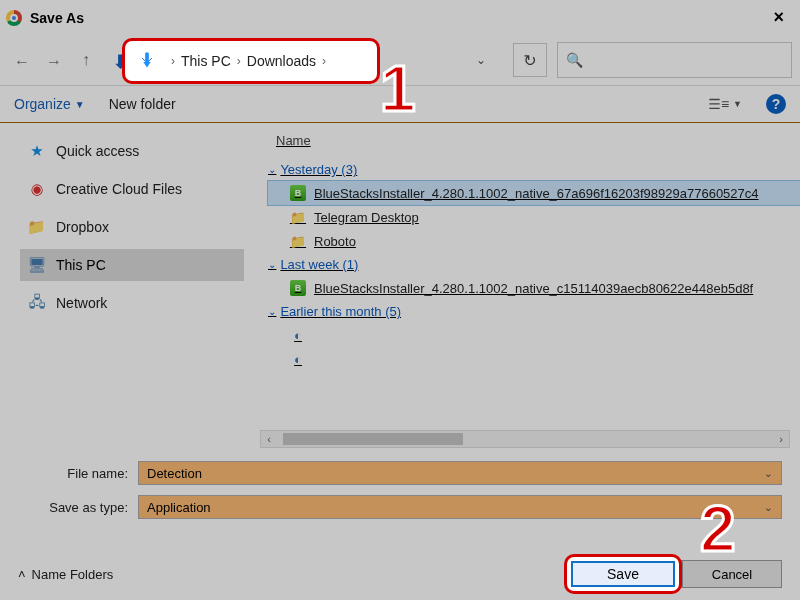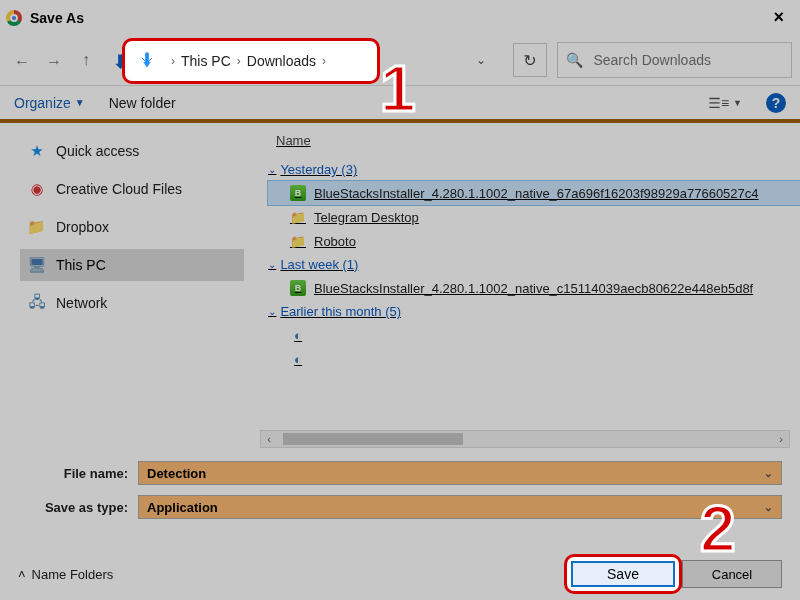--- a/index.html
+++ b/index.html
@@ -21,21 +21,21 @@
   .bc-down-arrow { width:18px; height:18px; color:#0d62c9; font-size:18px; font-weight:bold; margin-right:4px; }
   .bc-sep { color:#666; margin:0 6px; font-size:12px; }
   .bc-item { font-size:14px; color:#222; }
   .bc-dropdown { width:26px; text-align:center; color:#555; font-size:12px; margin-left:auto;}
   .refresh { width:34px; height:34px; border:1px solid #ccc; display:flex; align-items:center; justify-content:center; margin:0 6px; color:#444; font-size:16px;}
   .search-box { width:235px; height:36px; border:1px solid #ccc; display:flex; align-items:center; padding:0 8px; color:#777; }
   .search-box .search-icon { margin-right:8px; font-size:14px;}
   .search-box input { border:none; outline:none; font-size:14px; width:100%; background:transparent; color:#555;}
 
   
-  .toolbar { height:38px; display:flex; align-items:center; padding:0 14px; gap:24px; border-top:1px solid #ddd; border-bottom:4px solid #a16207;}
+  .toolbar { height:38px; display:flex; align-items:center; padding:0 14px; gap:24px; border-top:1px solid #ddd; border-bottom:1px solid #a16207;}
   .toolbar .org { color:#1a5fb4; font-size:14px; display:flex; align-items:center; gap:4px; cursor:pointer;}
   .toolbar .newf { color:#222; font-size:14px; cursor:pointer;}
   .toolbar .spacer { flex:1;}
   .toolbar .view-btn { display:flex; align-items:center; gap:4px; color:#555; font-size:14px;}
   .toolbar .help { width:20px; height:20px; border-radius:50%; background:#0b61c4; color:#fff; font-size:14px; display:flex; align-items:center; justify-content:center; font-weight:bold;}
 
   
   .main { display:flex; height:325px; }
   .sidebar { width:250px; padding:12px 6px 0 20px; }
   .sidebar-item { display:flex; align-items:center; gap:10px; height:32px; padding:0 8px; font-size:14px; color:#222; cursor:pointer; margin-bottom:6px;}
@@ -57,21 +57,21 @@
   .fi.bs { background:linear-gradient(#6fd34a,#2f9e17); border-radius:2px; color:#fff; font-size:9px; font-weight:bold;}
   .fi.fld { color:#e1a937; }
   .fi.glp { color:#3a78c2; }
 
   .hscroll { position:absolute; bottom:0; left:10px; right:10px; height:18px; display:flex; align-items:center; background:#f1f1f1; border:1px solid #ddd;}
   .hscroll .thumb { width:180px; height:12px; background:#c6c6c6; margin-left:6px;}
   .hscroll .arrow { width:16px; text-align:center; color:#666; font-size:11px;}
 
   
   .form-area { padding:10px 18px 0 18px;}
-  .form-row { display:flex; align-items:center; height:30px; margin-bottom:4px;font-weight:bold;}
+  .form-row { display:flex; align-items:center; height:30px; margin-bottom:4px;}
   .form-label { width:120px; text-align:right; padding-right:10px; font-size:13px; color:#222;}
   .form-input { flex:1; height:24px; border:1px solid #aaa; padding:0 8px; font-size:13px; background:#fdba74; display:flex; align-items:center; justify-content:space-between;}
   .form-input .dd { color:#555; font-size:11px;}
 
   .footer { position:absolute; bottom:12px; left:0; right:0; display:flex; align-items:center; padding:0 18px;}
   .hide-folders { display:flex; align-items:center; gap:6px; font-size:13px; color:#222; cursor:pointer;}
   .footer .spacer { flex:1; }
   .btn { width:100px; height:28px; border:1px solid #9a9a9a; background:#e8e8e8; font-size:13px; display:flex; align-items:center; justify-content:center; margin-left:0; cursor:pointer;}
 
   
@@ -104,21 +104,20 @@
     <span class="bc-sep">›</span>
     <span class="bc-item">This PC</span>
     <span class="bc-sep">›</span>
     <span class="bc-item">Downloads</span>
     <span class="bc-sep">›</span>
     <span class="bc-dropdown">⌄</span>
   </div>
   <div class="refresh">↻</div>
   <div class="search-box">
     <span class="search-icon">🔍</span>
-    <input type="text" placeholder="Search Downloads" style="">
   </div>
 </div>
 
 <div class="toolbar">
   <div class="org">
     <span>Organize</span>
     <span style="font-size:10px;">▼</span>
   </div>
   <div class="newf">New folder</div>
   <div class="spacer"></div>

